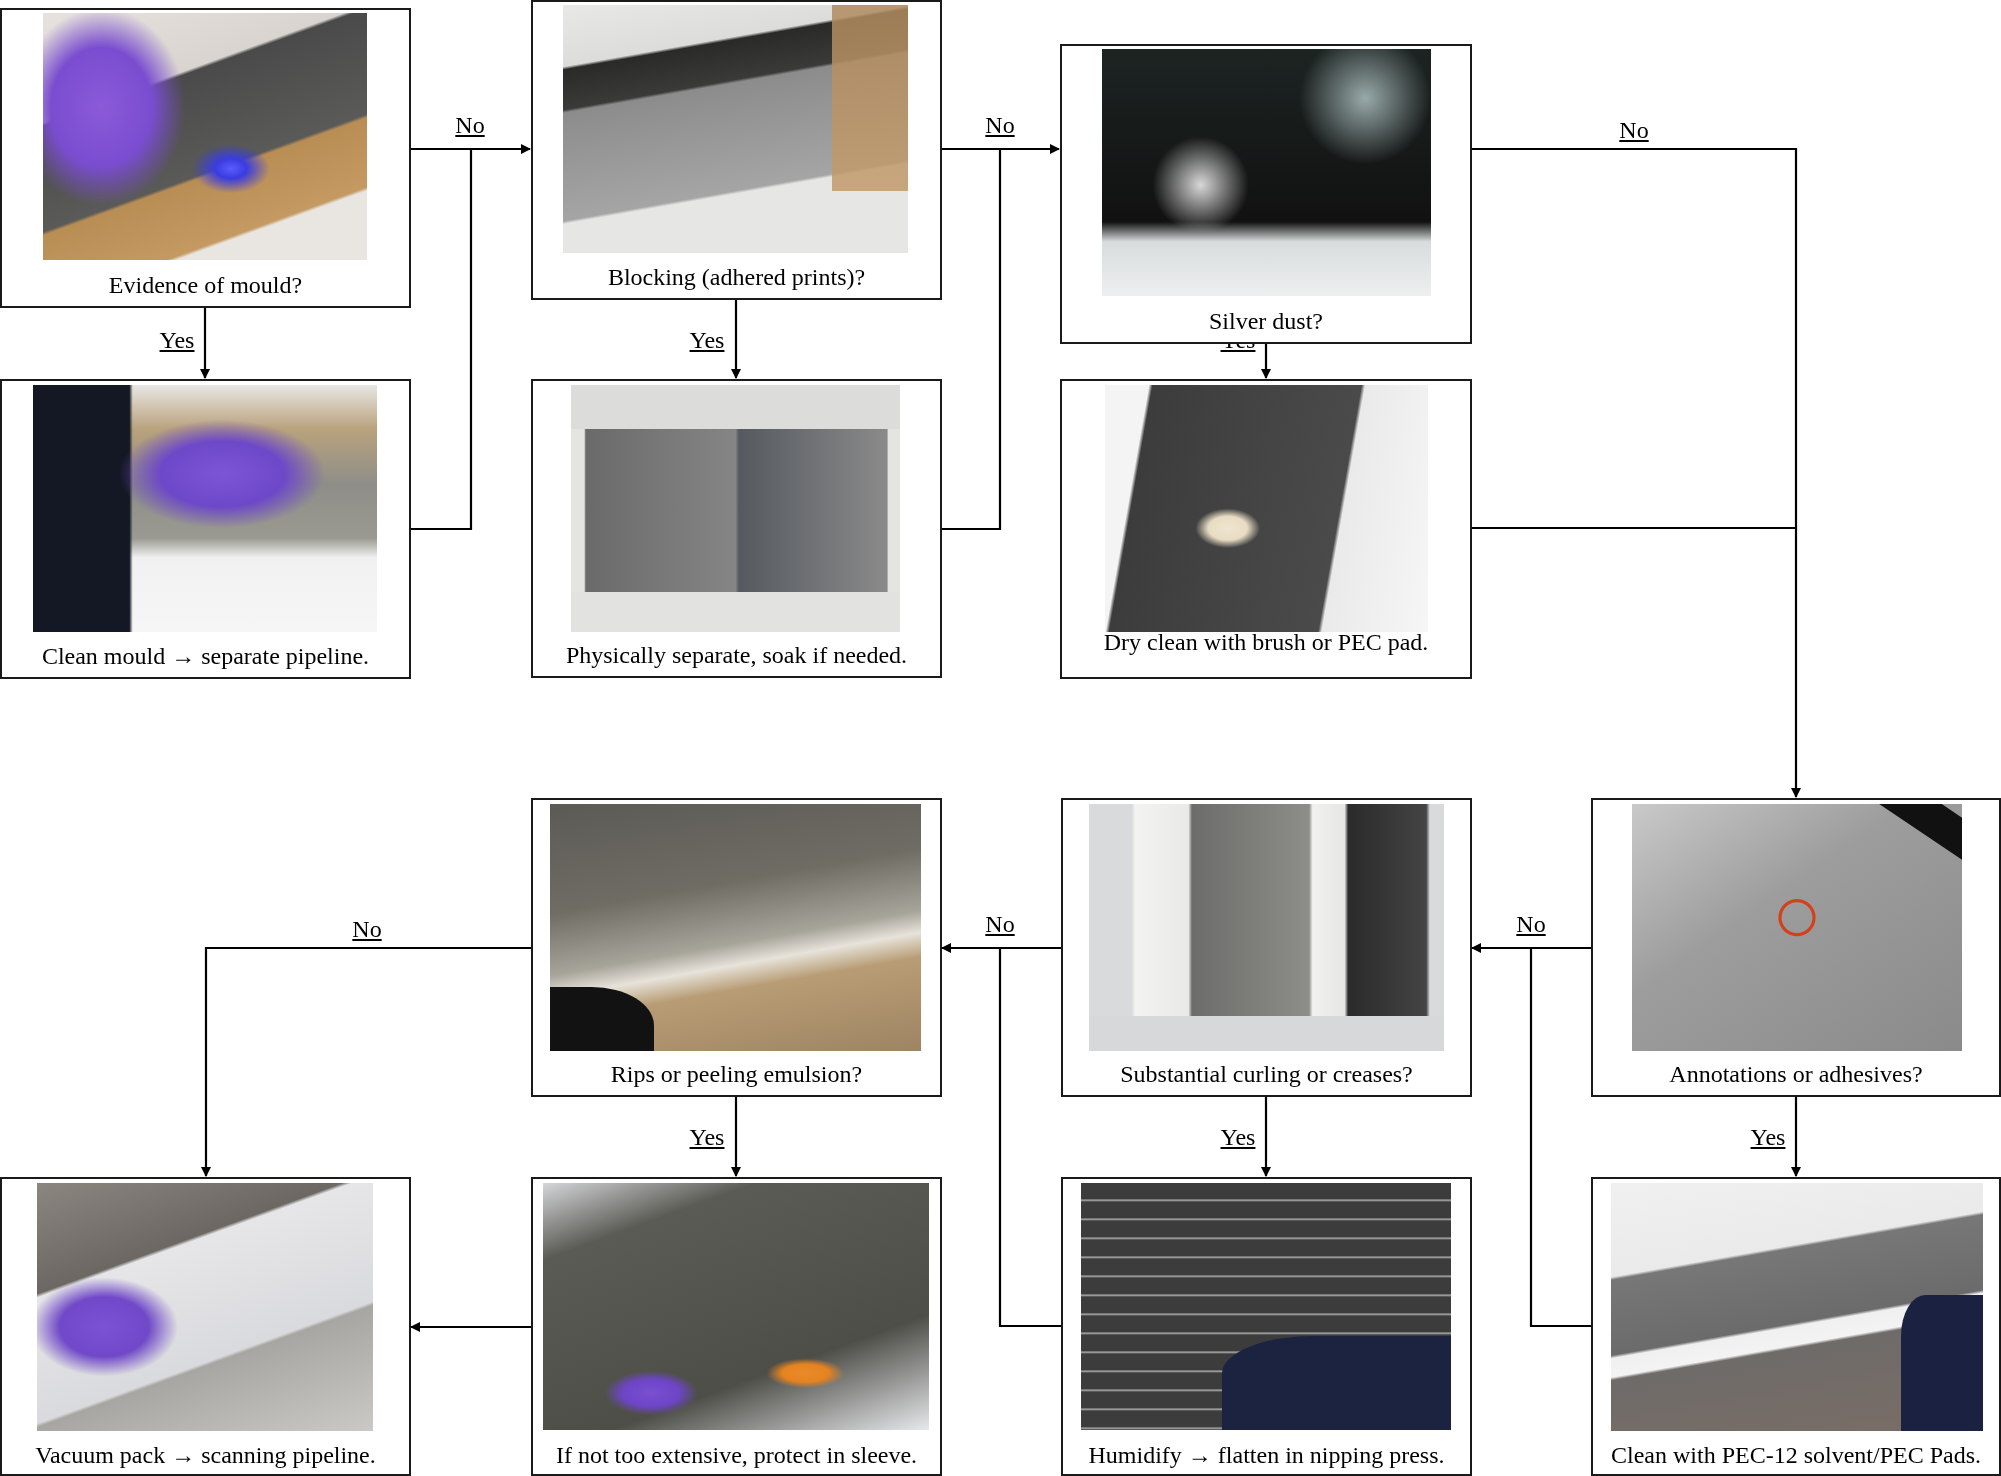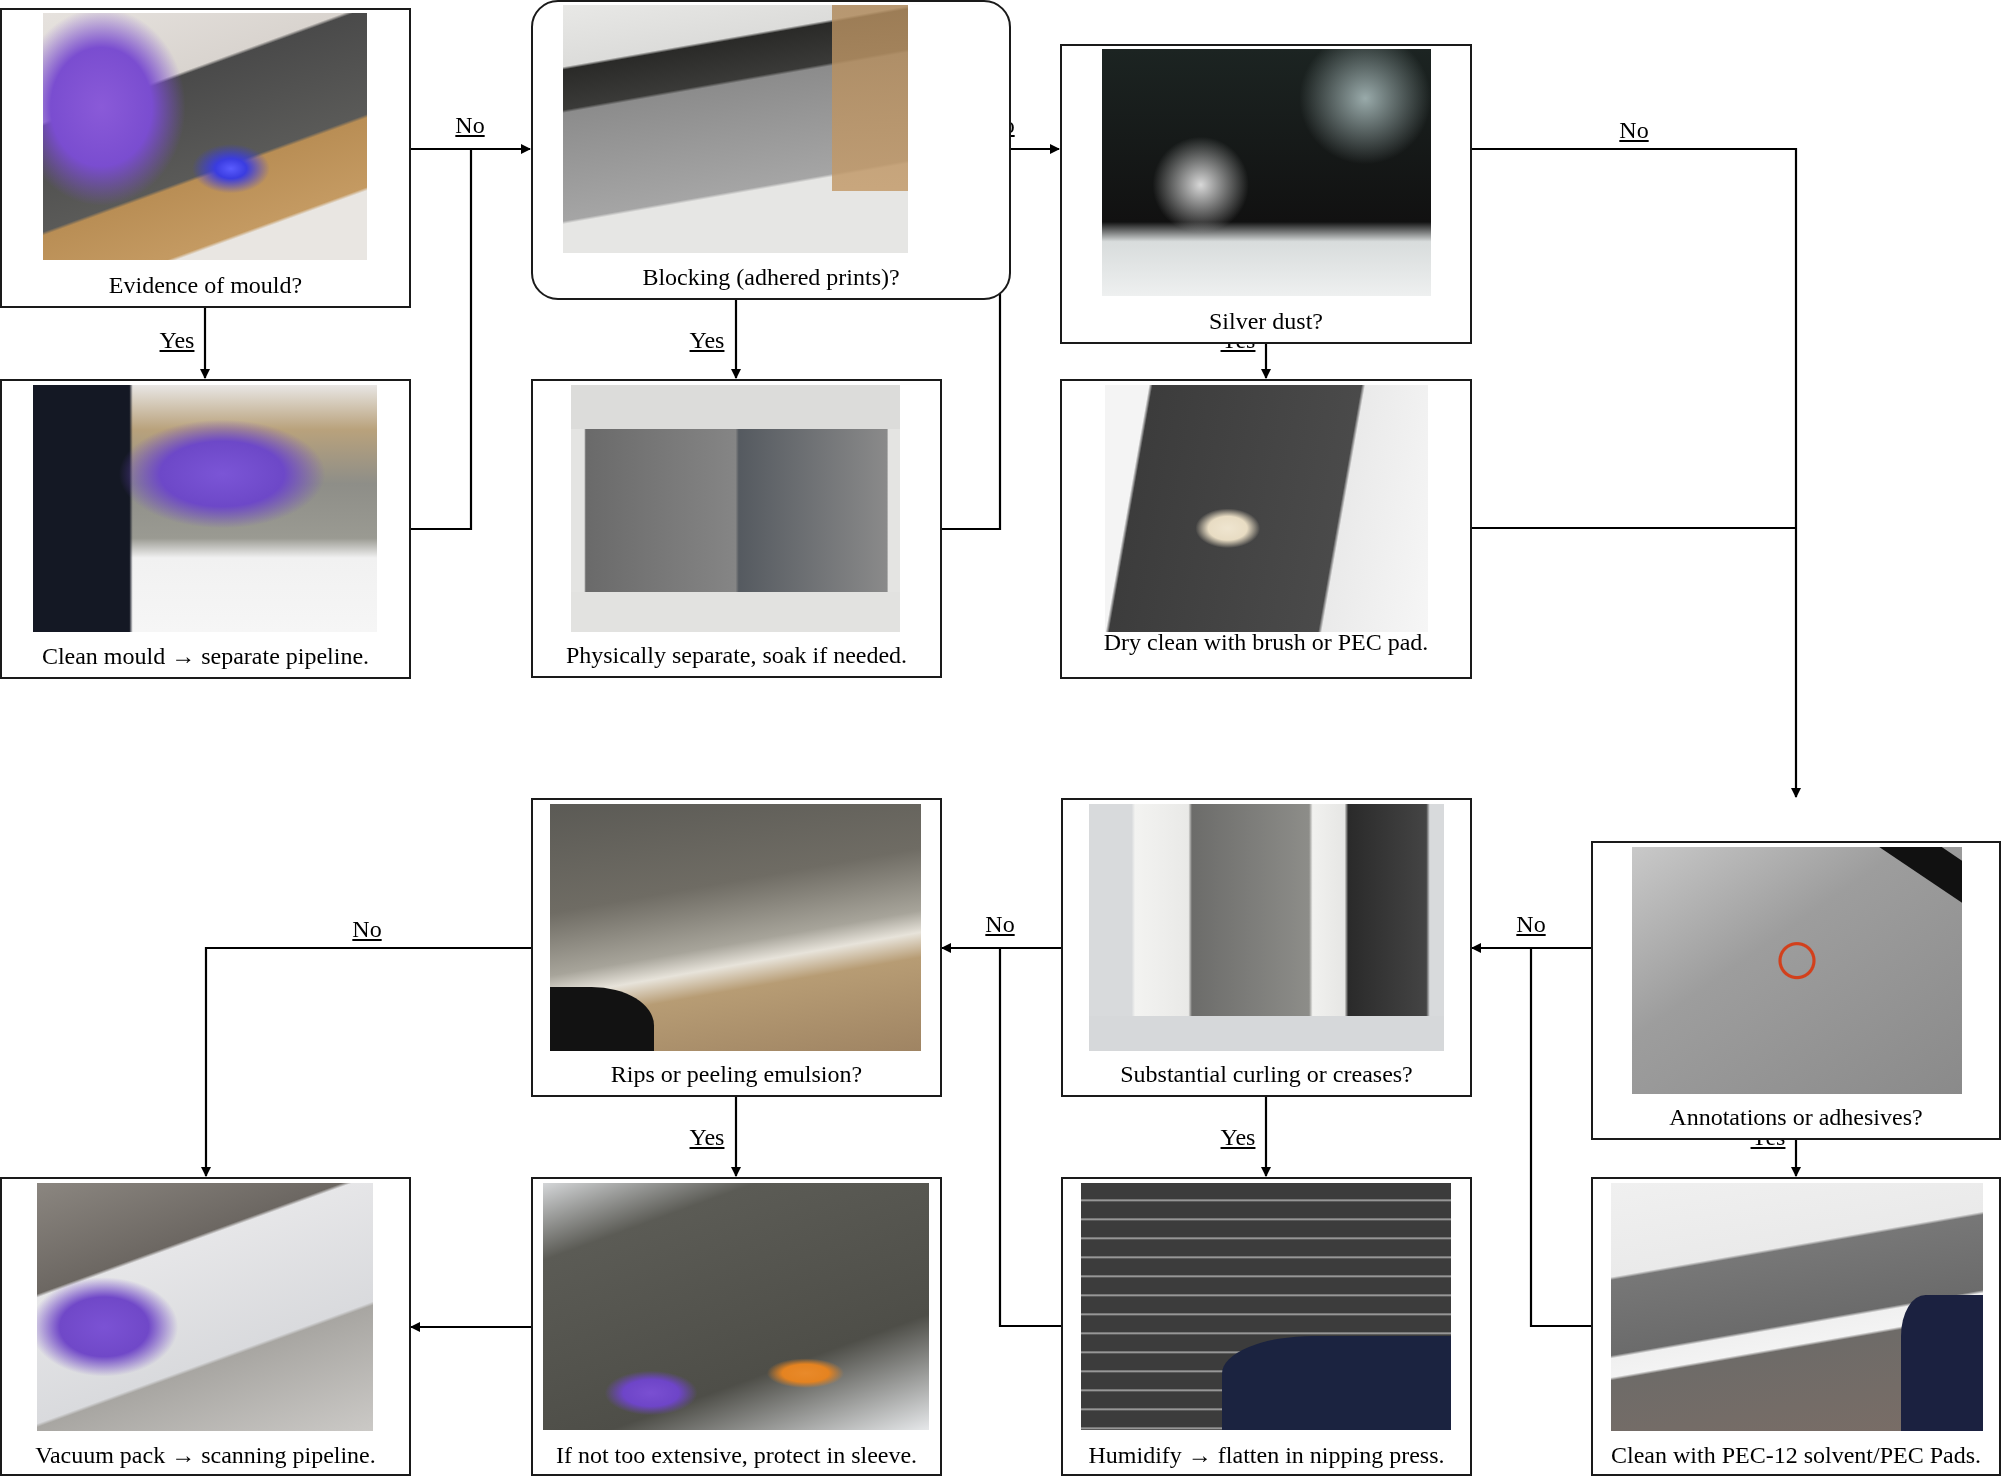--- a/index.html
+++ b/index.html
@@ -117,21 +117,21 @@
 <span class="lbl" style="left:707px; top:327px;">Yes</span>
 <span class="lbl" style="left:1238px; top:327px;">Yes</span>
 <span class="lbl" style="left:1768px; top:1124px;">Yes</span>
 <span class="lbl" style="left:1238px; top:1124px;">Yes</span>
 <span class="lbl" style="left:707px; top:1124px;">Yes</span>
 
 <div class="node" style="left:0; top:8px; width:411px; height:300px;">
   <div class="photo p-mould" style="left:41px; top:3px; width:324px; height:247px;"></div>
   <div class="caption" style="top:261px;">Evidence of mould?</div>
 </div>
-<div class="node" style="left:531px; top:0; width:480px; height:300px;border-radius:27px;">
+<div class="node" style="left:531px; top:0; width:411px; height:300px;">
   <div class="photo p-block" style="left:30px; top:3px; width:345px; height:248px;"></div>
   <div class="caption" style="top:261px;">Blocking (adhered prints)?</div>
 </div>
 <div class="node" style="left:1060px; top:0; width:412px; height:300px;margin-top:44px;">
   <div class="photo p-silver" style="left:40px; top:3px; width:329px; height:247px;"></div>
   <div class="caption" style="top:261px;">Silver dust?</div>
 </div>
 
 <div class="node" style="left:0; top:379px; width:411px; height:300px;">
   <div class="photo p-cleanmould" style="left:31px; top:4px; width:344px; height:247px;"></div>
@@ -147,21 +147,21 @@
 </div>
 
 <div class="node" style="left:531px; top:798px; width:411px; height:299px;padding-left:24px;">
   <div class="photo p-rips" style="left:17px; top:4px; width:371px; height:247px;"></div>
   <div class="caption" style="top:260px;">Rips or peeling emulsion?</div>
 </div>
 <div class="node" style="left:1061px; top:798px; width:411px; height:299px;">
   <div class="photo p-curl" style="left:26px; top:4px; width:355px; height:247px;"></div>
   <div class="caption" style="top:260px;">Substantial curling or creases?</div>
 </div>
-<div class="node" style="left:1591px; top:798px; width:410px; height:299px;margin-top:43px;">
+<div class="node" style="left:1591px; top:798px; width:410px; height:299px;">
   <div class="photo p-annot" style="left:39px; top:4px; width:330px; height:247px;"></div>
   <div class="caption" style="top:260px;">Annotations or adhesives?</div>
 </div>
 
 <div class="node" style="left:0; top:1177px; width:411px; height:299px;">
   <div class="photo p-vacuum" style="left:35px; top:4px; width:336px; height:248px;"></div>
   <div class="caption" style="top:262px;">Vacuum pack → scanning pipeline.</div>
 </div>
 <div class="node" style="left:531px; top:1177px; width:411px; height:299px;">
   <div class="photo p-sleeve" style="left:10px; top:4px; width:386px; height:247px;"></div>

